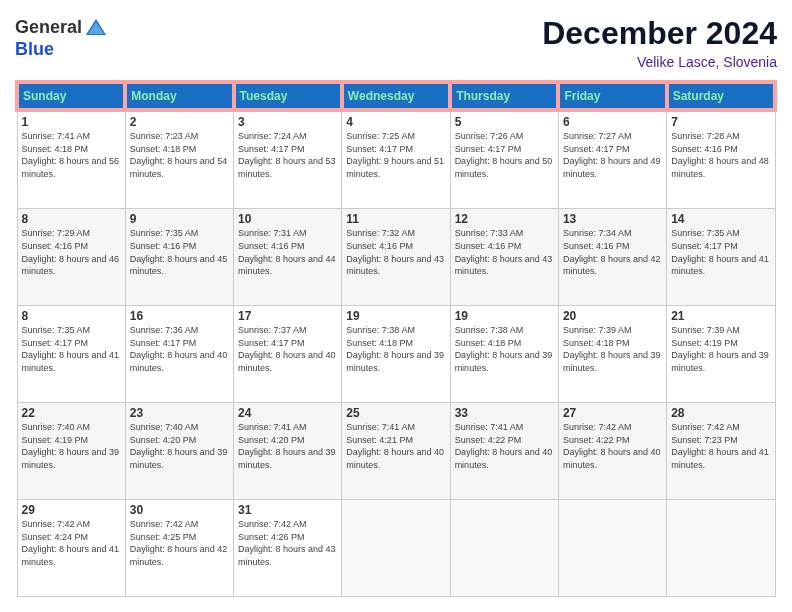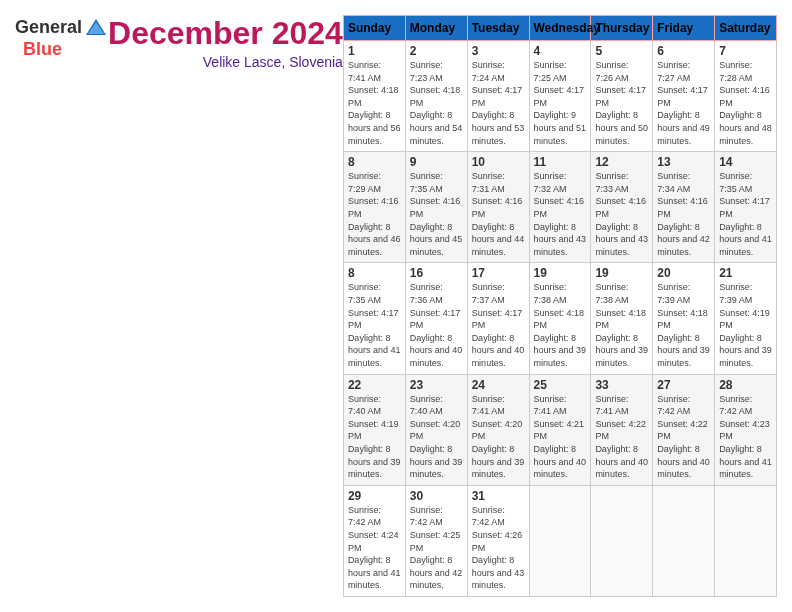--- a/index.html
+++ b/index.html
@@ -8,75 +8,74 @@
       height: 612px;
       font-family: Arial, sans-serif;
       background: #fff;
       overflow: hidden;
     }
     .page {
       width: 792px;
       height: 612px;
       padding: 15px;
       display: flex;
-      flex-direction: row;
+      flex-direction: column;
     }
     .header {
       display: flex;
       justify-content: space-between;
       align-items: flex-start;
       margin-bottom: 10px;
     }
     .logo {
       display: flex;
       align-items: center;
     }
     .logo-text-general {
       font-size: 18px;
       font-weight: bold;
       color: #333;
     }
     .logo-text-blue {
       font-size: 18px;
       font-weight: bold;
-      color: #ef4444;
-      margin-left: 8px;
+      color: #1d4ed8;
     }
     .logo-icon {
       width: 24px;
       height: 24px;
       margin-left: 2px;
     }
     .title-block {
       text-align: right;
     }
     .month-title {
       font-size: 32px;
       font-weight: bold;
-      color: #be185d;
+      color: #0f172a;
     }
     .location-subtitle {
       font-size: 14px;
       color: #4c1d95;
       margin-top: 2px;
     }
     .calendar {
       flex: 1;
       border-collapse: collapse;
       width: 100%;
       table-layout: fixed;
     }
     .calendar th {
       background: #1a6fc4;
-      color: #000000;
+      color: #86efac;
       font-size: 12px;
       font-weight: bold;
       padding: 5px 4px;
       text-align: left;
-      border: 1px solid #fca5a5;
+      border: 4px solid #fca5a5;
     }
     .calendar td {
       border: 1px solid #ccc;
       vertical-align: top;
       padding: 3px 4px;
       font-size: 9px;
       color: #333;
       background: #fff;
     }
     .calendar tr:nth-child(even) td {
@@ -243,21 +242,21 @@
           <td>
             <span class="day-num">33</span>
             <div class="day-info"><span>Sunrise: 7:41 AM</span><br><span>Sunset: 4:22 PM</span><br><span>Daylight: 8 hours and 40 minutes.</span></div>
           </td>
           <td>
             <span class="day-num">27</span>
             <div class="day-info"><span>Sunrise: 7:42 AM</span><br><span>Sunset: 4:22 PM</span><br><span>Daylight: 8 hours and 40 minutes.</span></div>
           </td>
           <td>
             <span class="day-num">28</span>
-            <div class="day-info"><span>Sunrise: 7:42 AM</span><br><span>Sunset: 4:23 PM</span><br><span>Daylight: 8 hours and 41 minutes.</span></div>
+            <div class="day-info"><span>Sunrise: 7:42 AM</span><br><span>Sunset: 7:23 PM</span><br><span>Daylight: 8 hours and 41 minutes.</span></div>
           </td>
         </tr>
         <tr>
           <td>
             <span class="day-num">29</span>
             <div class="day-info"><span>Sunrise: 7:42 AM</span><br><span>Sunset: 4:24 PM</span><br><span>Daylight: 8 hours and 41 minutes.</span></div>
           </td>
           <td>
             <span class="day-num">30</span>
             <div class="day-info"><span>Sunrise: 7:42 AM</span><br><span>Sunset: 4:25 PM</span><br><span>Daylight: 8 hours and 42 minutes.</span></div>

